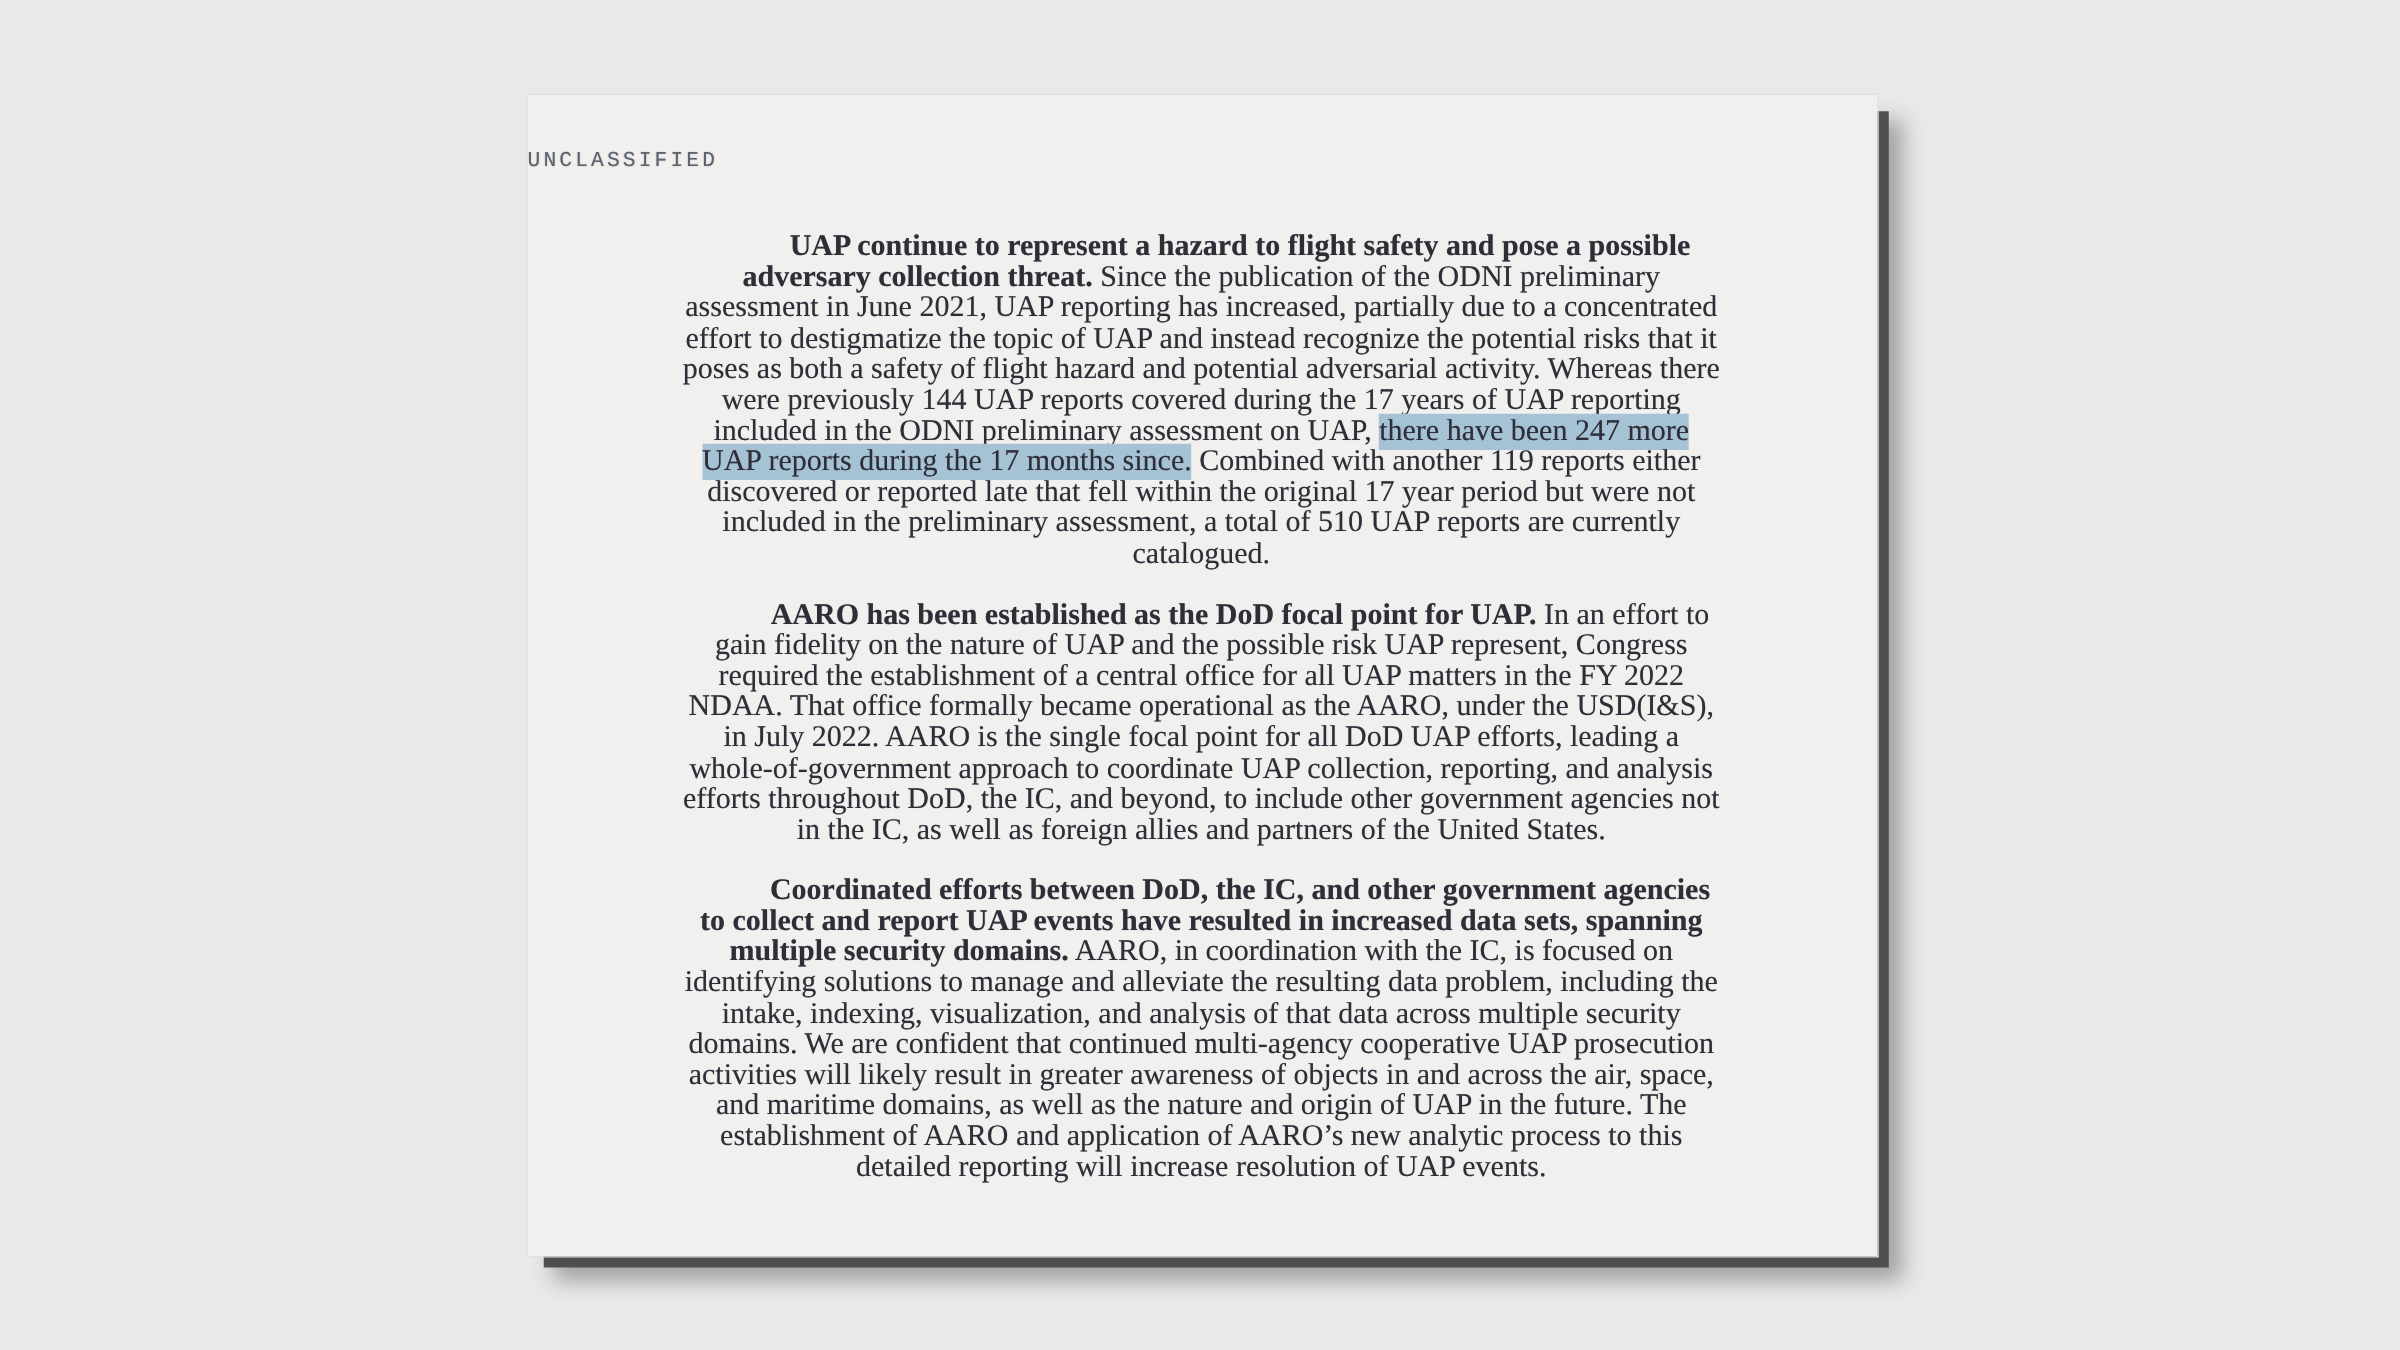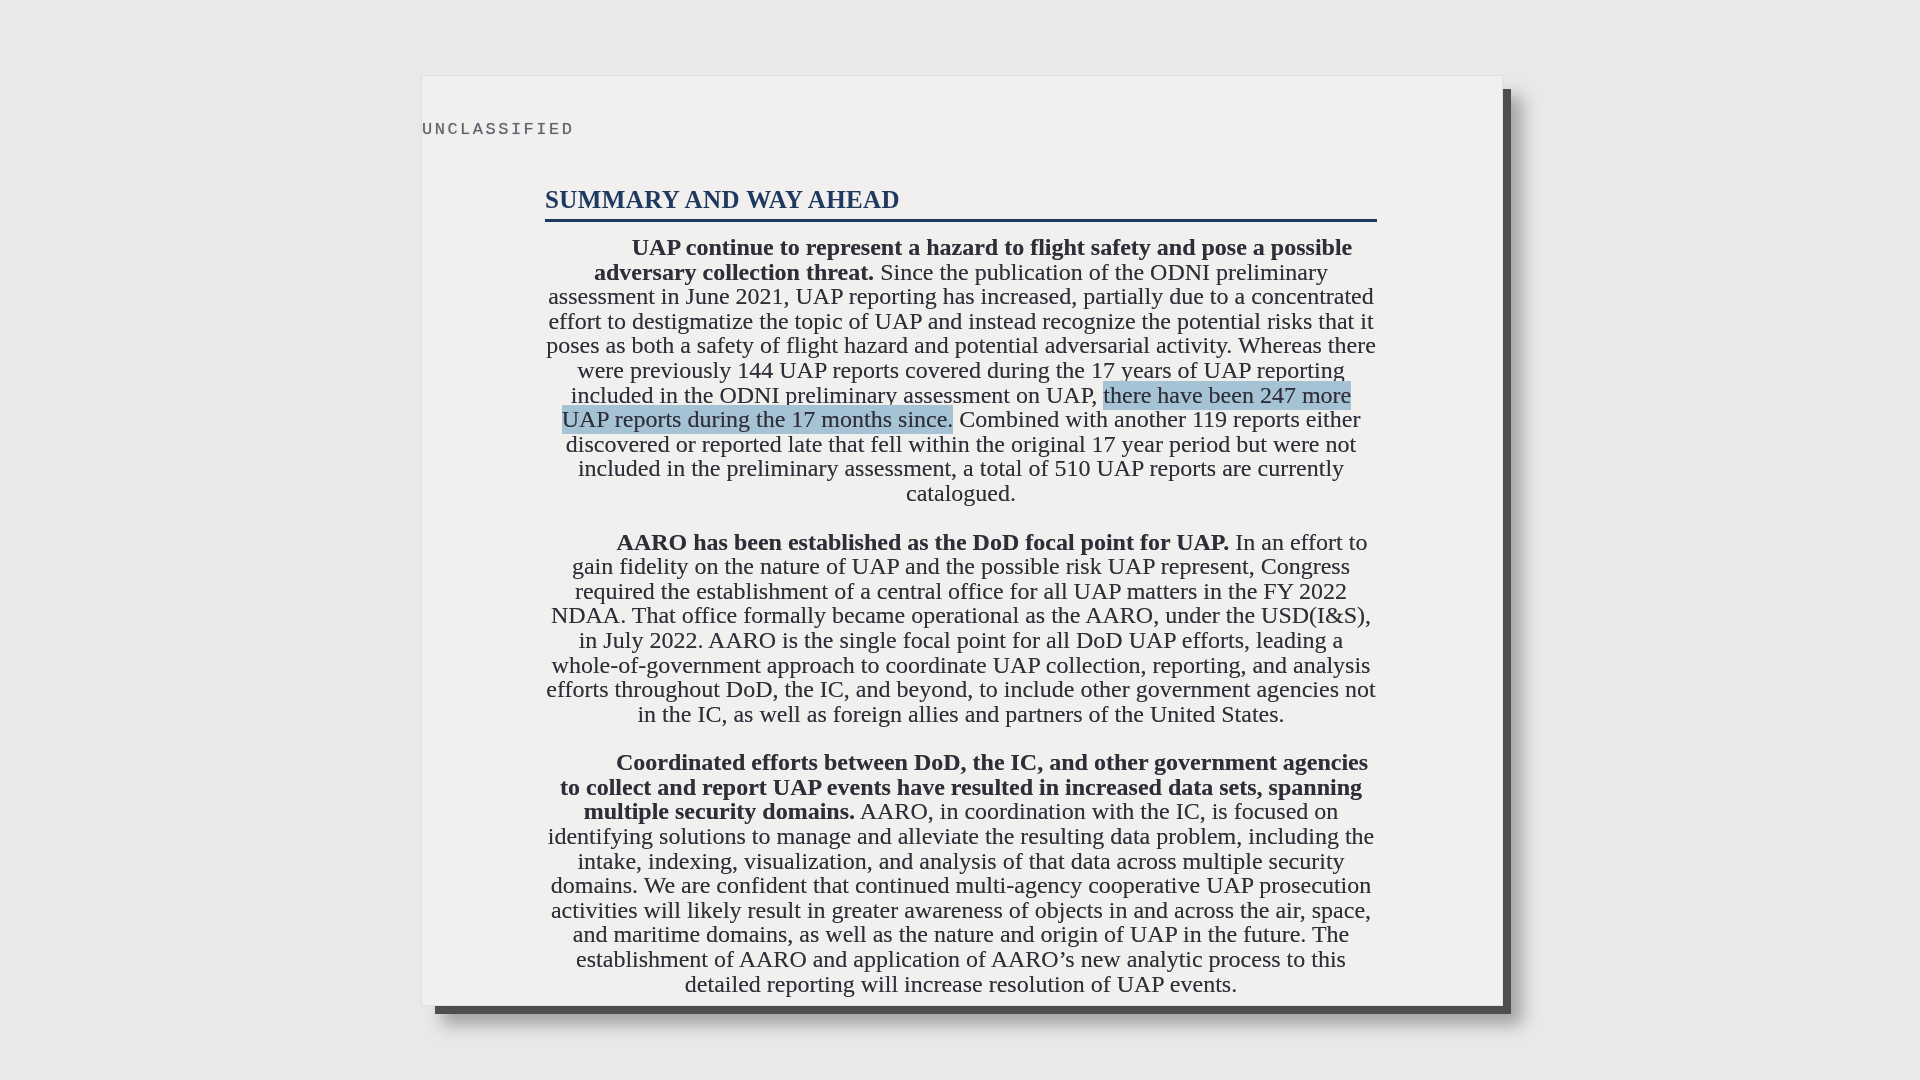--- a/index.html
+++ b/index.html
@@ -61,21 +61,20 @@
     padding: 1px 0 2px 0;
   }
 </style>
 </head>
 <body>
 
 <div class="page">
   <div class="banner">UNCLASSIFIED</div>
 
   <div class="content">
-    <h1 class="heading">SUMMARY AND WAY AHEAD</h1>
 
     <p class="para"><span class="lead">UAP continue to represent a hazard to flight safety and pose a possible adversary collection threat.</span><span> Since the publication of the ODNI preliminary assessment in June 2021, UAP reporting has increased, partially due to a concentrated effort to destigmatize the topic of UAP and instead recognize the potential risks that it poses as both a safety of flight hazard and potential adversarial activity. Whereas there were previously 144 UAP reports covered during the 17 years of UAP reporting included in the ODNI preliminary assessment on UAP, </span><span class="hl">there have been 247 more UAP reports during the 17 months since.</span><span> Combined with another 119 reports either discovered or reported late that fell within the original 17 year period but were not included in the preliminary assessment, a total of 510 UAP reports are currently catalogued.</span></p>
 
     <p class="para"><span class="lead">AARO has been established as the DoD focal point for UAP.</span><span> In an effort to gain fidelity on the nature of UAP and the possible risk UAP represent, Congress required the establishment of a central office for all UAP matters in the FY 2022 NDAA. That office formally became operational as the AARO, under the USD(I&amp;S), in July 2022. AARO is the single focal point for all DoD UAP efforts, leading a whole-of-government approach to coordinate UAP collection, reporting, and analysis efforts throughout DoD, the IC, and beyond, to include other government agencies not in the IC, as well as foreign allies and partners of the United States.</span></p>
 
     <p class="para"><span class="lead">Coordinated efforts between DoD, the IC, and other government agencies to collect and report UAP events have resulted in increased data sets, spanning multiple security domains.</span><span> AARO, in coordination with the IC, is focused on identifying solutions to manage and alleviate the resulting data problem, including the intake, indexing, visualization, and analysis of that data across multiple security domains. We are confident that continued multi-agency cooperative UAP prosecution activities will likely result in greater awareness of objects in and across the air, space, and maritime domains, as well as the nature and origin of UAP in the future. The establishment of AARO and application of AARO’s new analytic process to this detailed reporting will increase resolution of UAP events.</span></p>
   </div>
 </div>
 
 </body></html>

